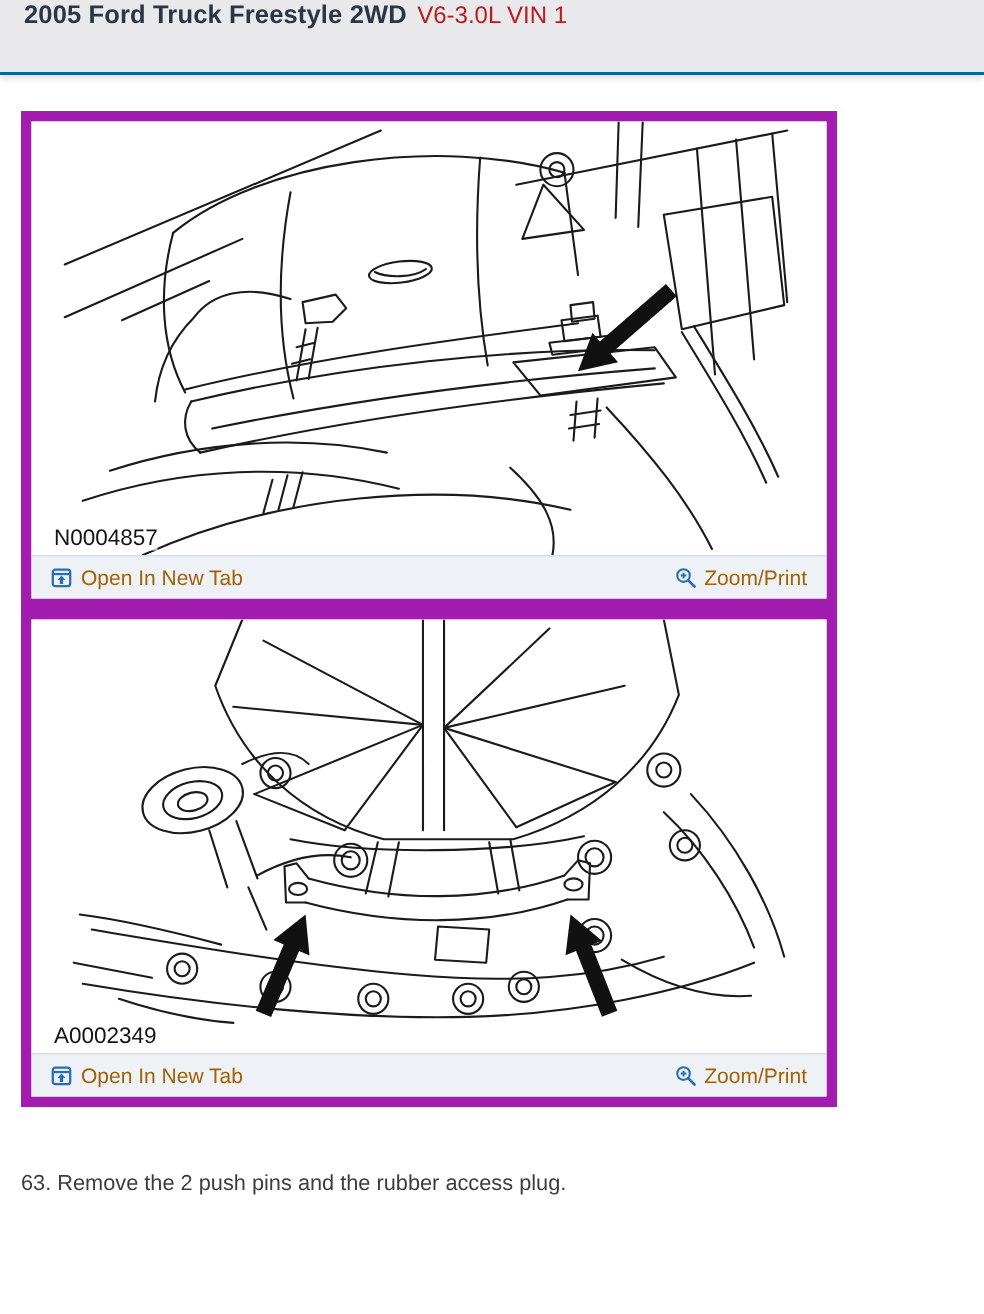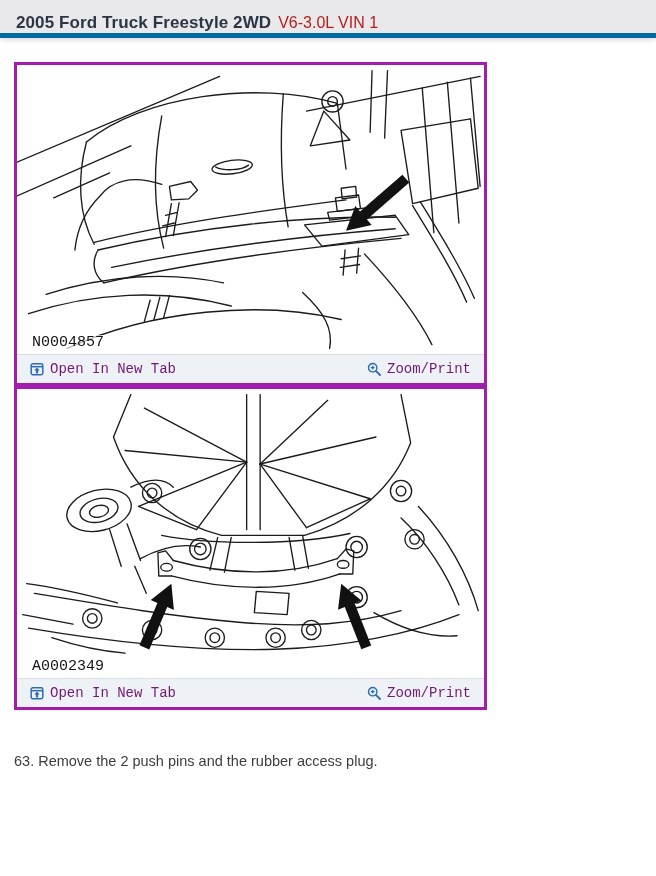--- a/index.html
+++ b/index.html
@@ -6,48 +6,47 @@
   html, body { margin: 0; padding: 0; }
   body {
     width: 656px;
     background: #ffffff;
     font-family: "Liberation Sans", sans-serif;
     -webkit-font-smoothing: antialiased;
   }
 
   
   .topbar {
-    height: 38px;
+    height: 50px;
     background: #e9e9eb;
-    border-bottom: 5px solid #0369a1;
+    border-bottom: 2px solid #0369a1;
     box-shadow: 0 2px 5px rgba(0,0,0,.14);
     display: flex;
-    align-items: flex-end;
+    align-items: flex-start;
     padding: 0 16px;
     position: relative;
     z-index: 2;
   }
   .topbar h1 {
     margin: 0;
     display: flex;
     align-items: baseline;
     gap: 7px;
     white-space: nowrap;
   }
   .t-main { font-size: 17px; font-weight: 700; color: #2b3544; letter-spacing: .1px; }
   .t-sub  { font-size: 16px; font-weight: 400; color: #b91c1c; }
 
   
   main { padding: 24px 14px 14px; position: relative; z-index: 1; }
 
   .figure-card {
-    width: 473px;
-    border: 3px solid #a21caf;
+    width: 544px;
+    border: 7px solid #a21caf;
     background: #fff;
-    font-family: Liberation Mono, monospace;
   }
   .drawing {
     position: relative;
     height: 289px;
     background: #fff;
     overflow: hidden;
   }
   .drawing svg.art { display: block; width: 100%; height: 100%; }
   .img-label {
     position: absolute;
@@ -64,21 +63,21 @@
     border-top: 1px solid #d8dde3;
     display: flex;
     align-items: center;
     justify-content: space-between;
     padding: 0 13px;
   }
   .link {
     display: inline-flex;
     align-items: center;
     gap: 6px;
-    color: #701a75;
+    color: #a16207;
     font-size: 14px;
     text-decoration: none;
     cursor: pointer;
     line-height: 1;
     justify-content: center;
   }
   .link .icon { flex: 0 0 auto; display: block; }
 
   .step {
     font-size: 14.5px;

